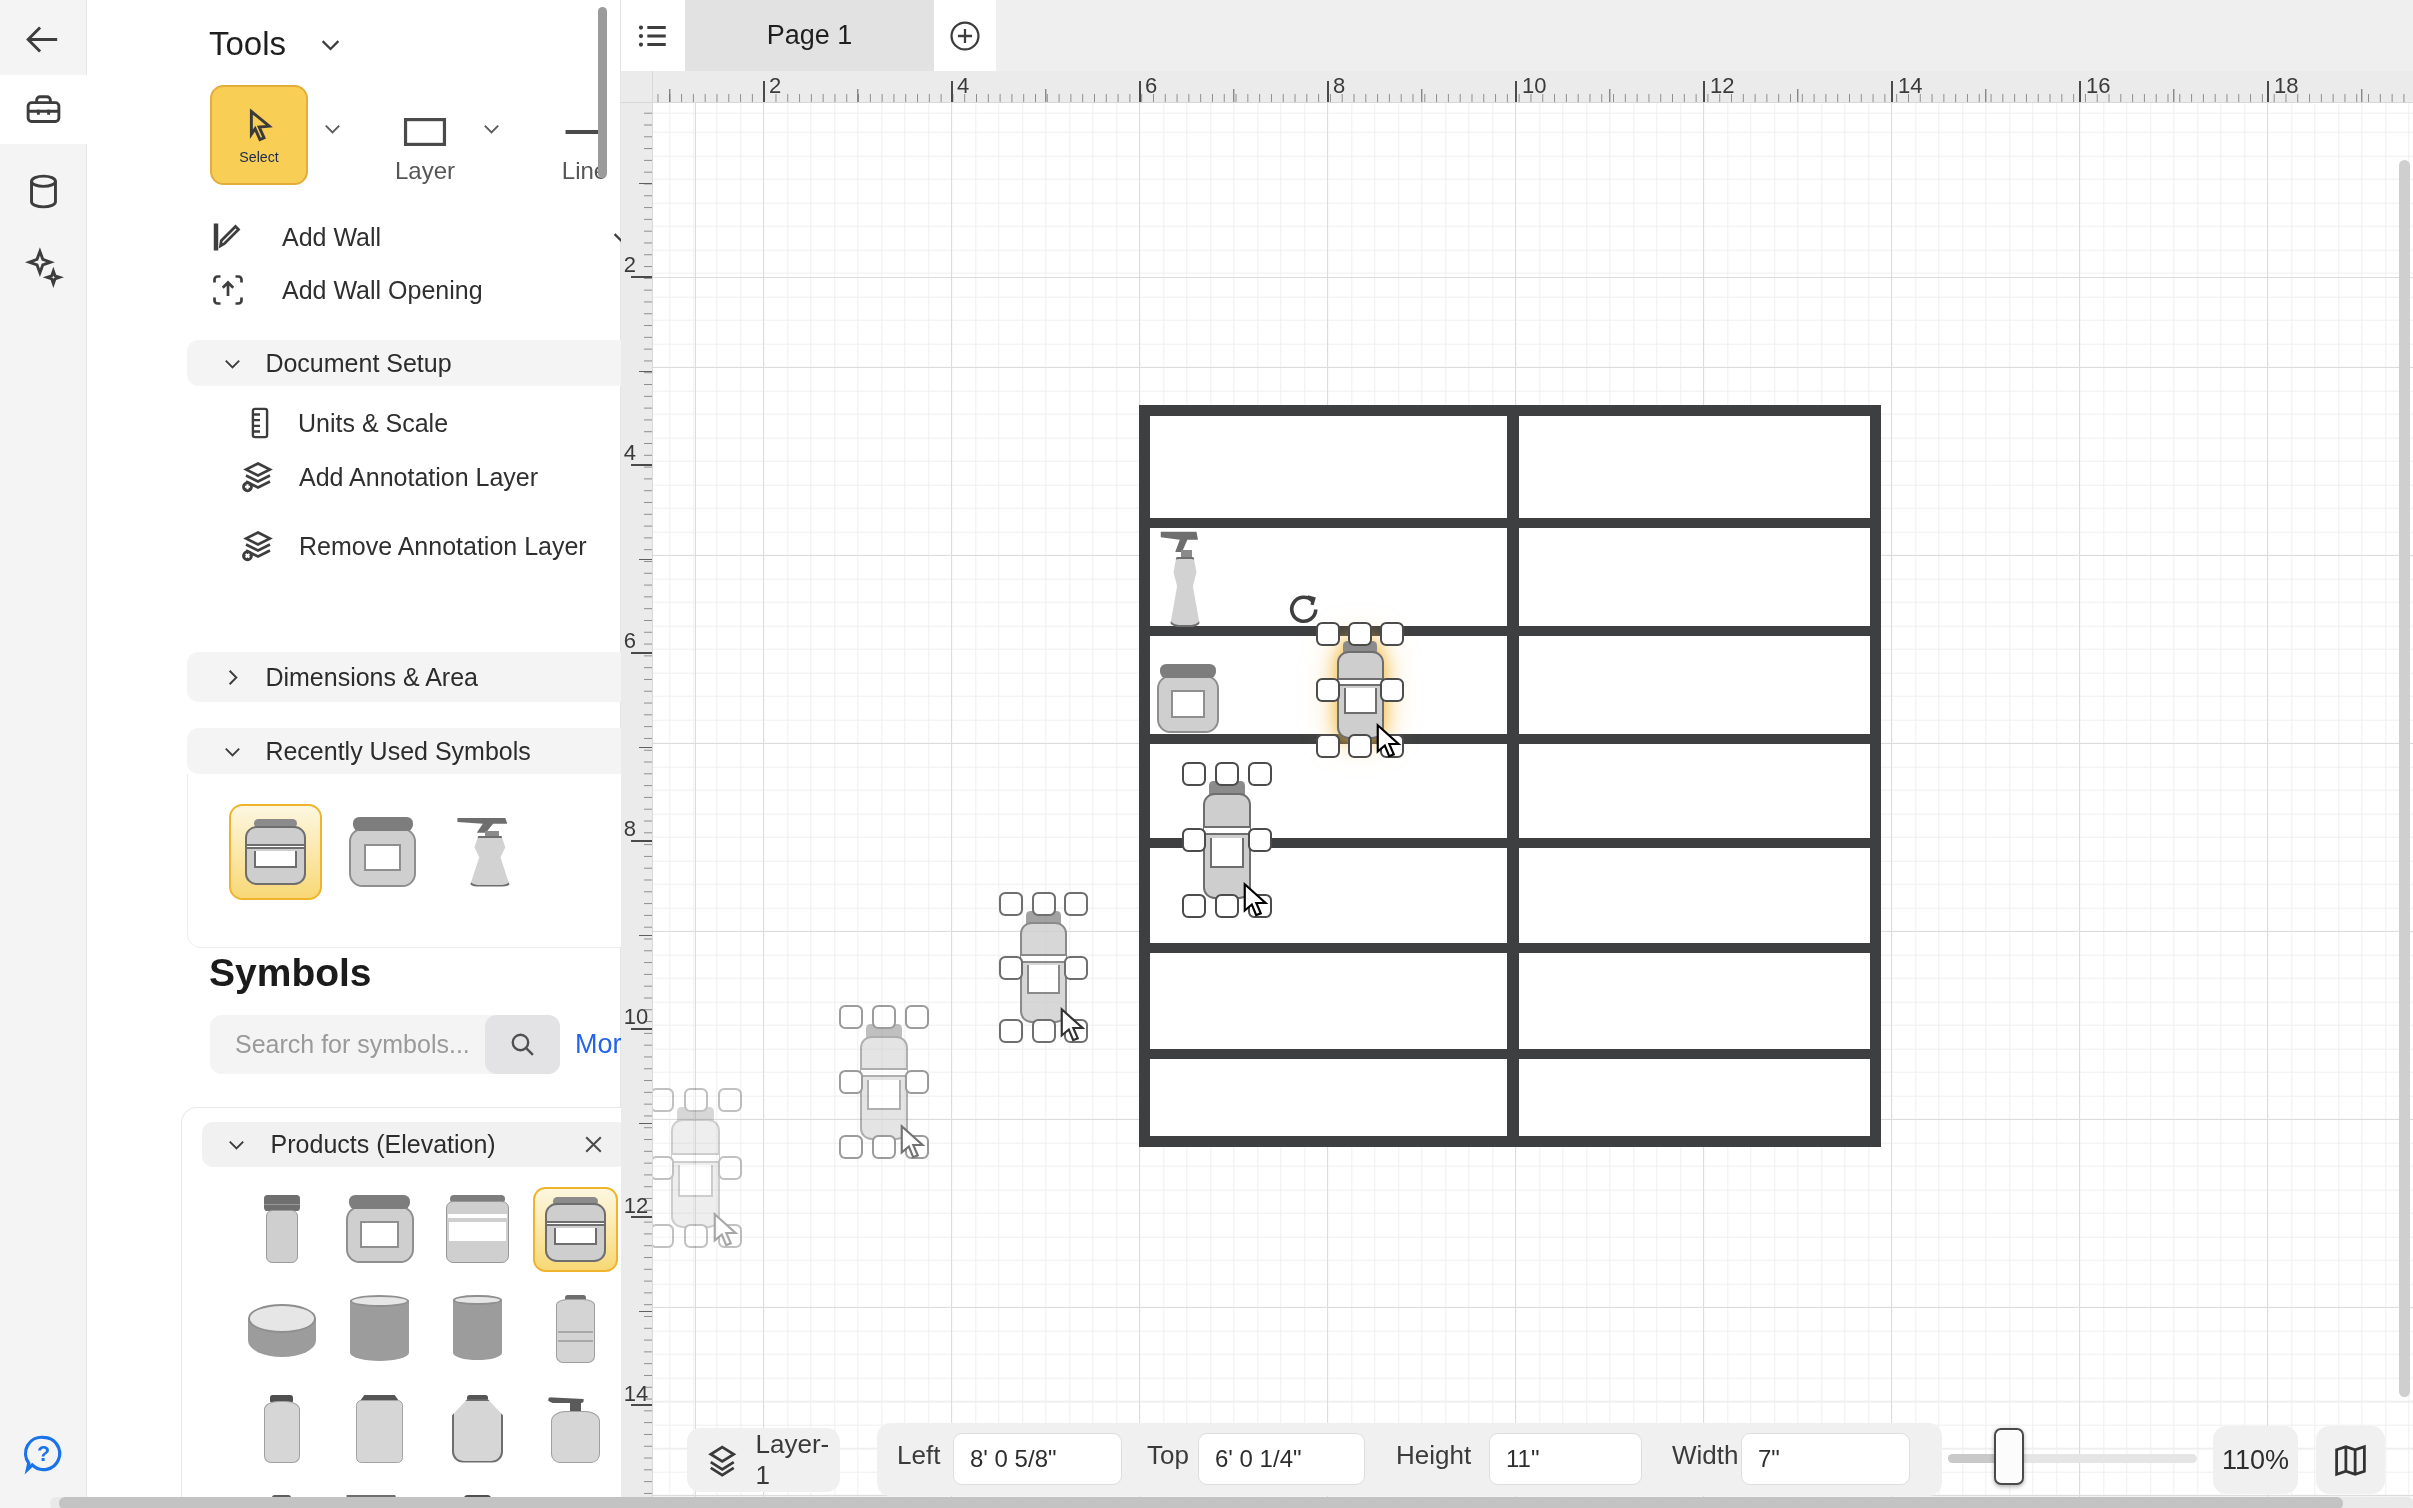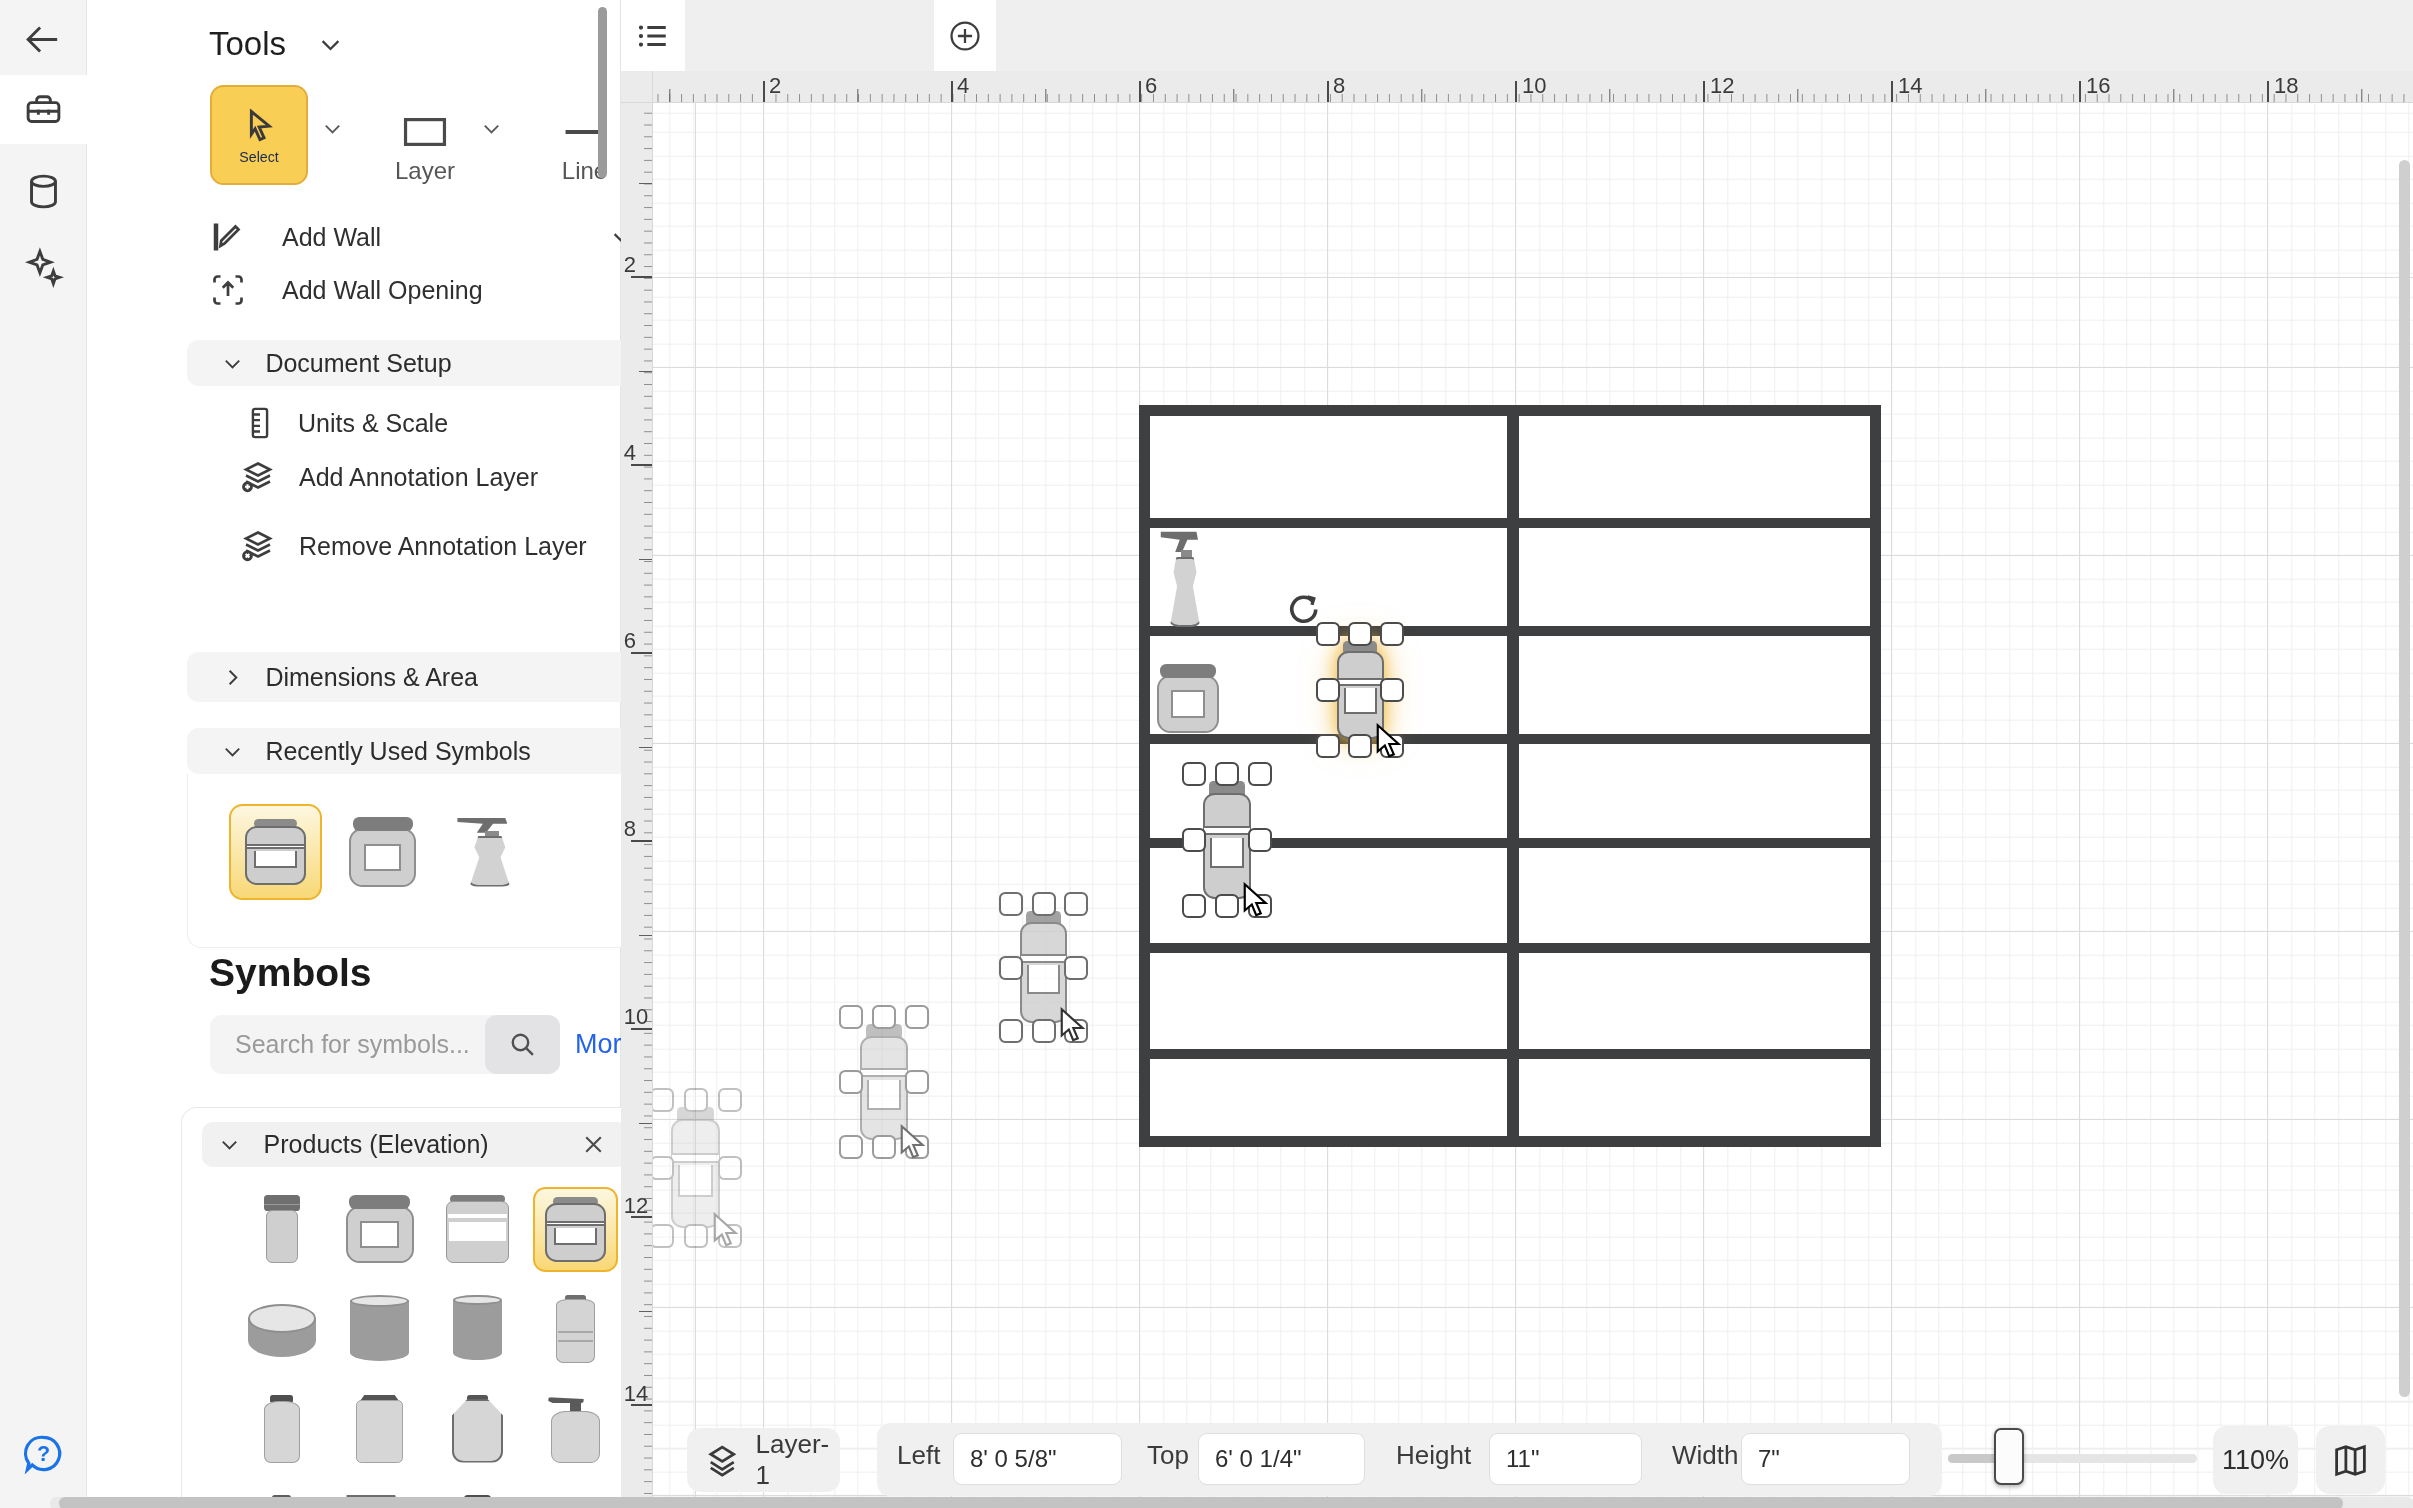--- a/index.html
+++ b/index.html
@@ -37,21 +37,21 @@
   #recent-tiles{position:absolute;left:41px;top:30px;display:flex;gap:14.2px;}
 
   #symbols-heading{position:absolute;left:122px;top:951px;font-size:39px;font-weight:700;color:#1b1b1b;}
   #search-pill{position:absolute;left:123px;top:1015px;width:350px;height:59px;background:#f4f4f5;border-radius:11.6px;display:flex;align-items:center;}
   #search-input{flex:1;font-size:25px;color:#9a9a9a;padding-left:25px;}
   #search-btn{width:75px;height:59px;background:#e3e3e5;border-radius:11.6px;display:flex;align-items:center;justify-content:center;cursor:pointer;}
   #more-link{position:absolute;left:488px;top:1029px;font-size:27px;color:#2563eb;cursor:pointer;}
   #more-plus{position:absolute;left:554px;top:1026px;cursor:pointer;}
 
   #products-panel{position:absolute;left:94px;top:1107px;width:500px;height:402px;background:#fff;border:1.8px solid #e8e8e8;border-bottom:none;border-radius:16px 16px 0 0;overflow:hidden;}
-  #products-header{position:absolute;left:19.6px;top:14.2px;width:426px;height:45px;background:#f1f1f2;border-radius:10.7px;display:flex;align-items:center;gap:23px;padding-left:16px;}
+  #products-header{position:absolute;left:19.6px;top:14.2px;width:426px;height:45px;background:#f1f1f2;border-radius:10.7px;display:flex;align-items:center;gap:23px;padding-left:23px;}
   #products-header .plabel{font-size:25px;color:#2c2c2c;flex:1;}
   #products-close{margin-right:21.4px;cursor:pointer;}
   #products-grid{position:absolute;left:36px;top:75px;width:410px;height:356px;}
   #products-scroll{position:absolute;right:16px;top:75px;width:14.2px;height:317px;background:#f3f3f3;border-radius:7.1px;}
   #products-thumb{position:absolute;left:0.9px;top:3.6px;width:12.5px;height:240px;background:#c9c9c9;border-radius:7.1px;cursor:pointer;}
 
   .tile{position:absolute;width:85px;height:85px;border-radius:12.5px;cursor:pointer;}
   .tile.selected{background:linear-gradient(180deg,#fdf7e0 0%,#f8d876 100%);border:2.7px solid #f0b42c;}
   .rtile{position:relative;width:93px;height:96px;border-radius:13.4px;cursor:pointer;}
   .rtile.selected{background:linear-gradient(180deg,#fdf7e0 0%,#f8d876 100%);border:2.7px solid #f0b42c;}
@@ -503,20 +503,23 @@
   </div>
   <div id="tools-scroll-thumb"></div>
 
   <div id="tabstrip">
     <div id="pages-btn">
       <svg width="34" height="34" viewBox="0 0 24 24" fill="none" stroke="#3d3d3d" stroke-width="2">
           <path d="M8 6h13M8 12h13M8 18h13"></path>
           <path d="M3.5 6h.01M3.5 12h.01M3.5 18h.01" stroke-width="3" stroke-linecap="round"></path>
         </svg>
     </div>
+    <div id="page-tab">
+        <span>Page 1</span>
+      </div>
     <div id="addpage-btn">
       <svg width="34" height="34" viewBox="0 0 24 24" fill="none" stroke="#3d3d3d" stroke-width="1.6">
           <circle cx="12" cy="12" r="9.5"></circle>
           <path d="M12 7v10M7 12h10"></path>
         </svg>
     </div>
   </div>
 
   <div id="ruler-corner"></div>
   <div id="h-ruler">

